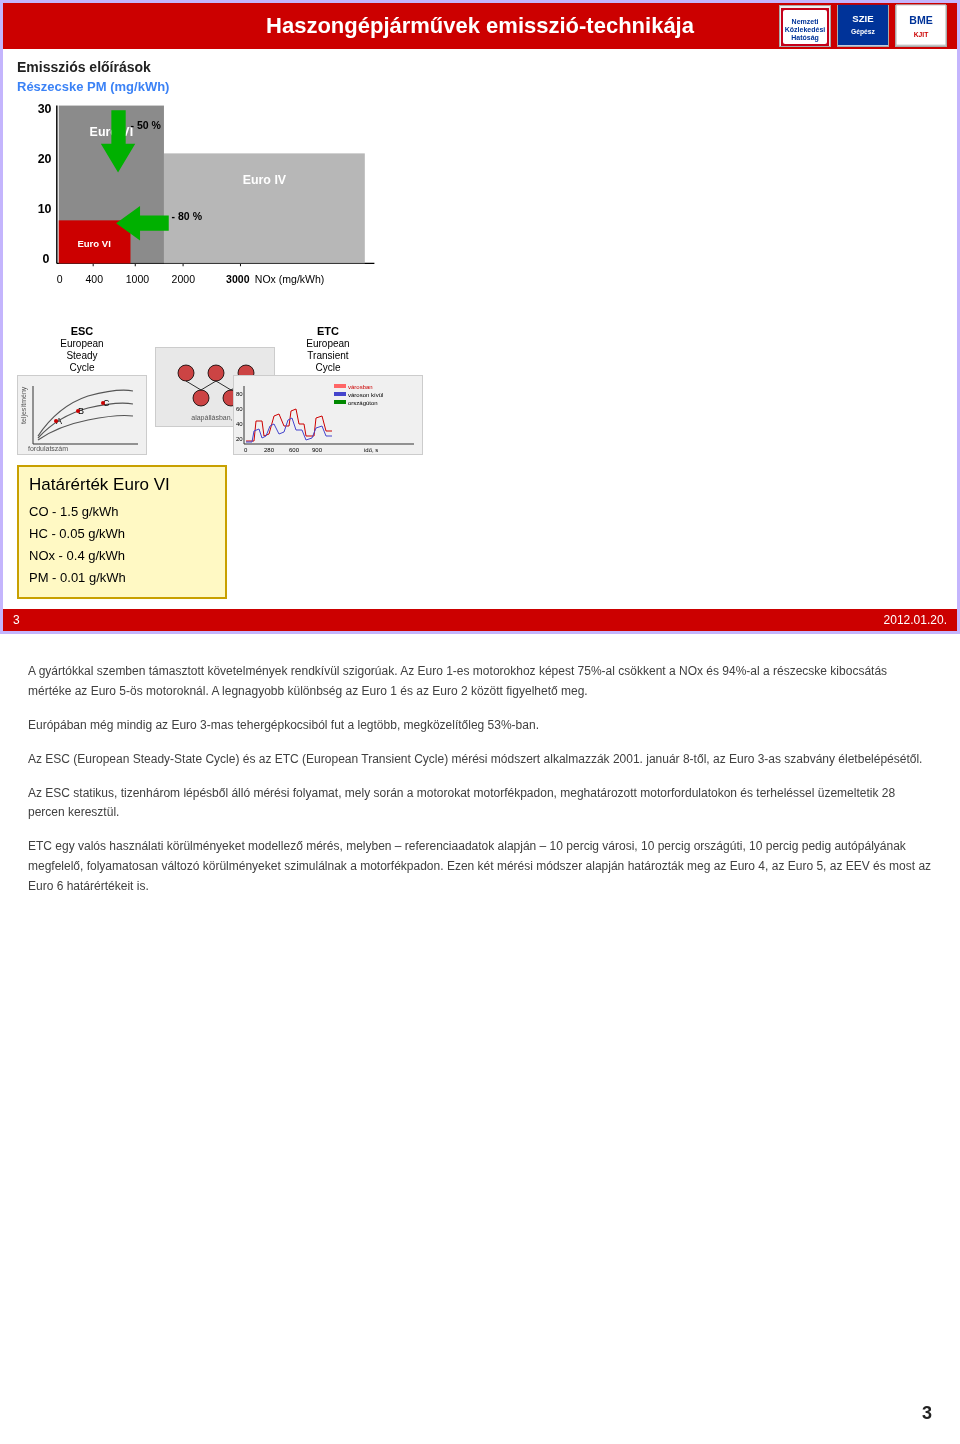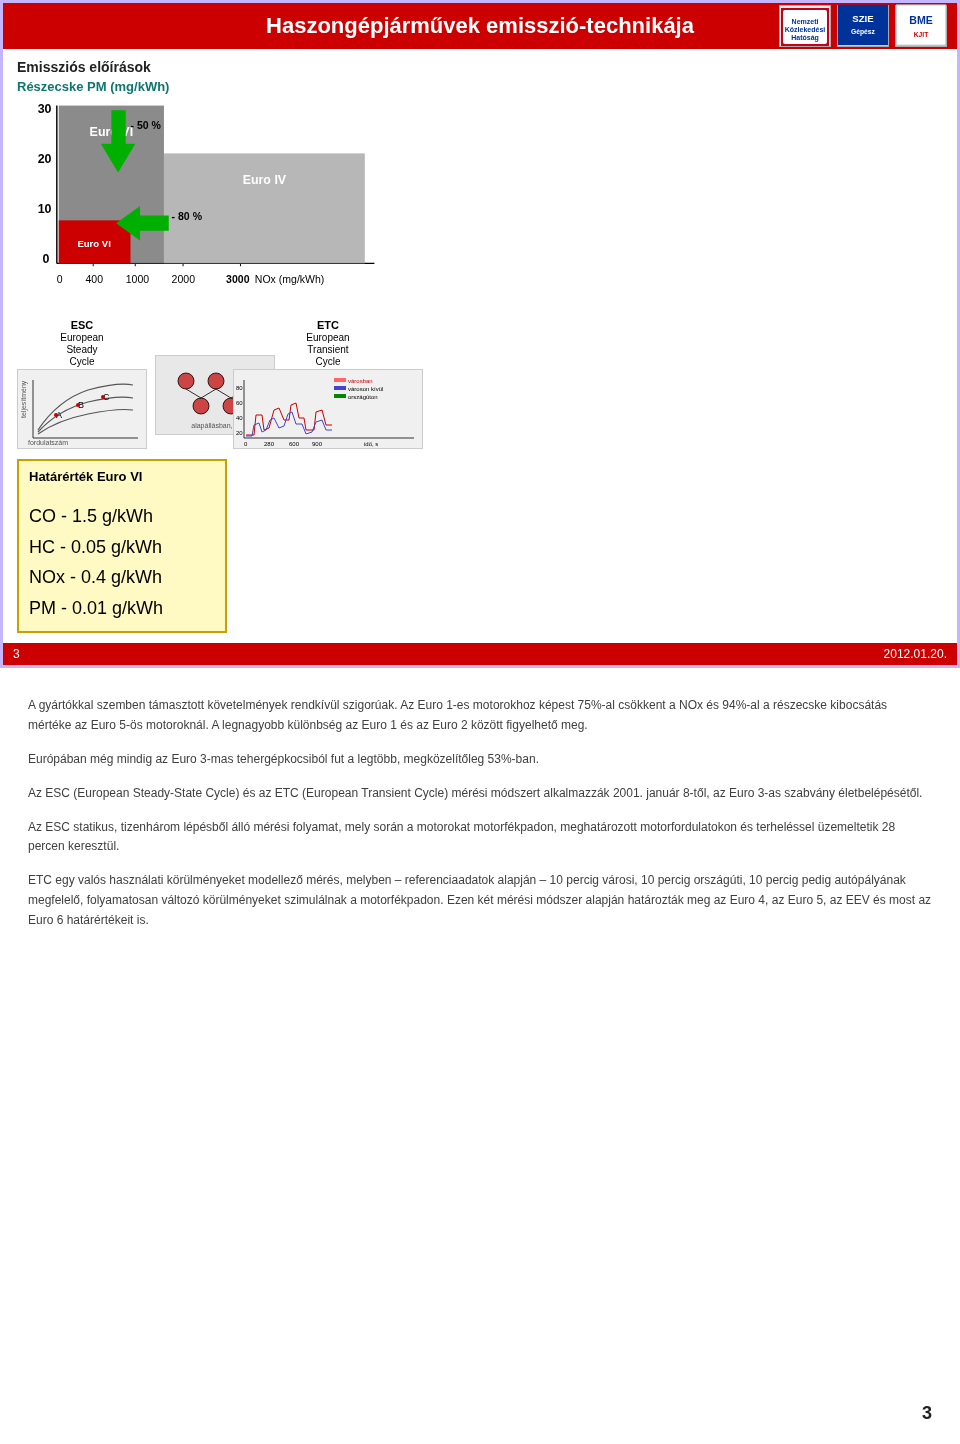--- a/index.html
+++ b/index.html
@@ -66,34 +66,35 @@
 
     
     .chart-section {
       flex: 1;
       min-width: 0;
     }
 
     .pm-label {
       font-size: 13px;
       font-weight: bold;
-      color: #0f766e;
+      color: #3b82f6;
       margin-bottom: 2px;
     }
 
     .bar-chart-svg {
       width: 380px;
       height: 220px;
     }
 
     
     .cycle-labels-row {
       display: flex;
       flex-direction: row;
-      align-items: center;
+      align-items: flex-start;
+      margin-top: 6px;
       gap: 8px;
     }
 
     .cycle-box {
       display: flex;
       flex-direction: column;
       align-items: center;
     }
 
     .cycle-label {
@@ -135,28 +136,28 @@
       gap: 8px;
     }
 
     .hatarErtek-box {
       background: #fff9c4;
       border: 2px solid #c8a000;
       padding: 8px 10px;
     }
 
     .hatarErtek-title {
+      font-size: 17px;
+      font-weight: normal;
+      color: #000;
+      margin-bottom: 6px;
+    }
+
+    .hatarErtek-row {
       font-size: 13px;
-      font-weight: bold;
-      color: #000;
-      margin-bottom: 17px;
-    }
-
-    .hatarErtek-row {
-      font-size: 18px;
       color: #000;
       line-height: 1.7;
     }
 
     
     .slide-footer {
       background: #c00;
       color: #fff;
       font-size: 12px;
       padding: 4px 10px;

